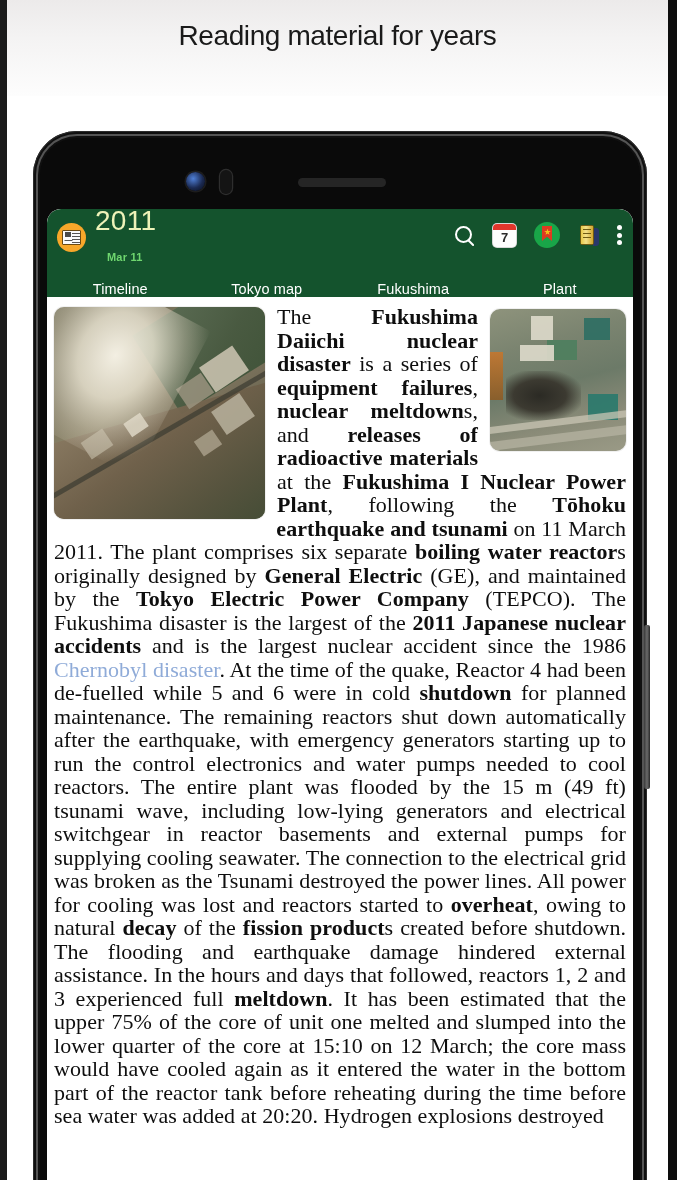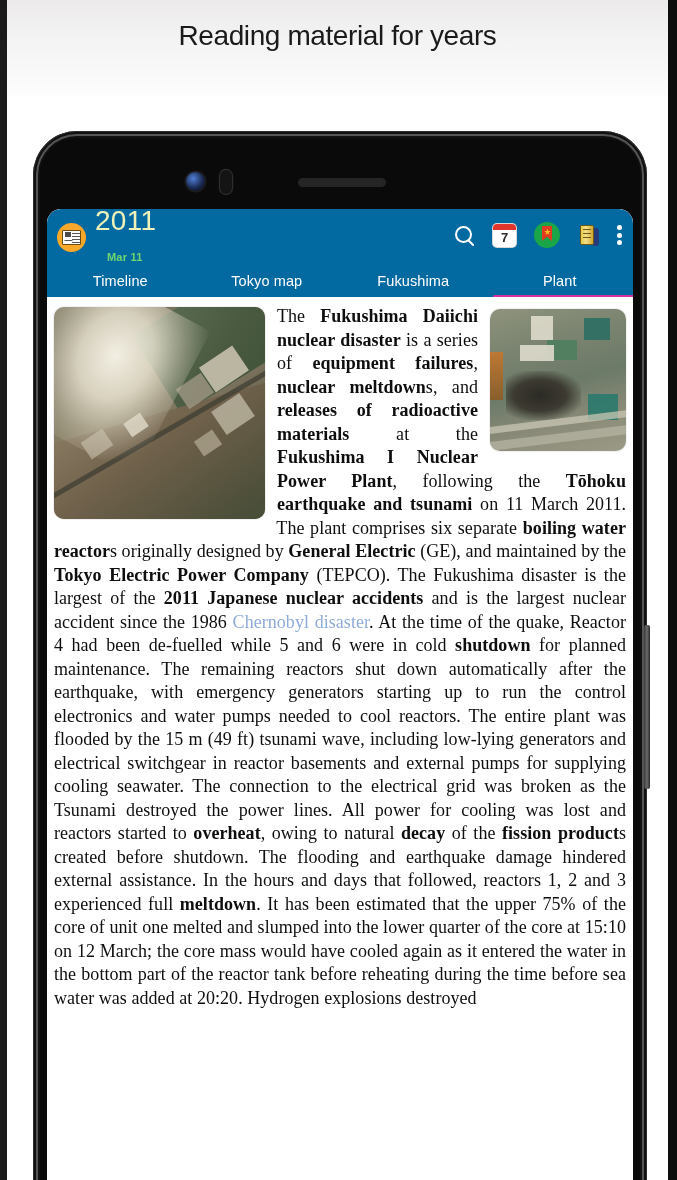--- a/index.html
+++ b/index.html
@@ -141,21 +141,21 @@
     overflow: hidden;
     border-radius: 14px 14px 0 0;
     z-index: 13;
   }
 
   
   .appbar {
     position: relative;
     width: 586px;
     height: 88px;
-    background: #0369a1;
+    background: #14532d;
     border-radius: 14px 14px 0 0;
     overflow: hidden;
   }
   .appbar-top {
     position: relative;
     height: 52px;
     display: flex;
     align-items: center;
     padding: 0 8px 0 10px;
   }
@@ -317,21 +317,21 @@
   }
   .ic-more span:nth-child(1){ top: 1px; }
   .ic-more span:nth-child(2){ top: 8.5px; }
   .ic-more span:nth-child(3){ top: 16px; }
 
   
   .tabs {
     position: relative;
     height: 36px;
     display: flex;
-    align-items: center;
+    align-items: flex-end;
   }
   .tab {
     flex: 1 1 0;
     text-align: center;
     font-family: "Liberation Sans", sans-serif;
     font-size: 14.5px;
     color: #ffffff;
     letter-spacing: 0.1px;
     padding-top: 4px;
     position: relative;
@@ -353,21 +353,21 @@
     position: relative;
     width: 586px;
     height: 894px;
     background: #ffffff;
     padding: 8px 7px 0 7px;
     overflow: hidden;
   }
   .article-inner {
     position: relative;
     font-family: "Liberation Serif", serif;
-    font-size: 18px;
+    font-size: 22px;
     line-height: 23.5px;
     color: #0e0e0e;
     text-align: justify;
     text-justify: inter-word;
     hyphens: manual;
     letter-spacing: 0.05px;
   }
   .article-inner b { font-weight: 700; }
   .article-inner .lnk { color: #8fabd8; }
 

